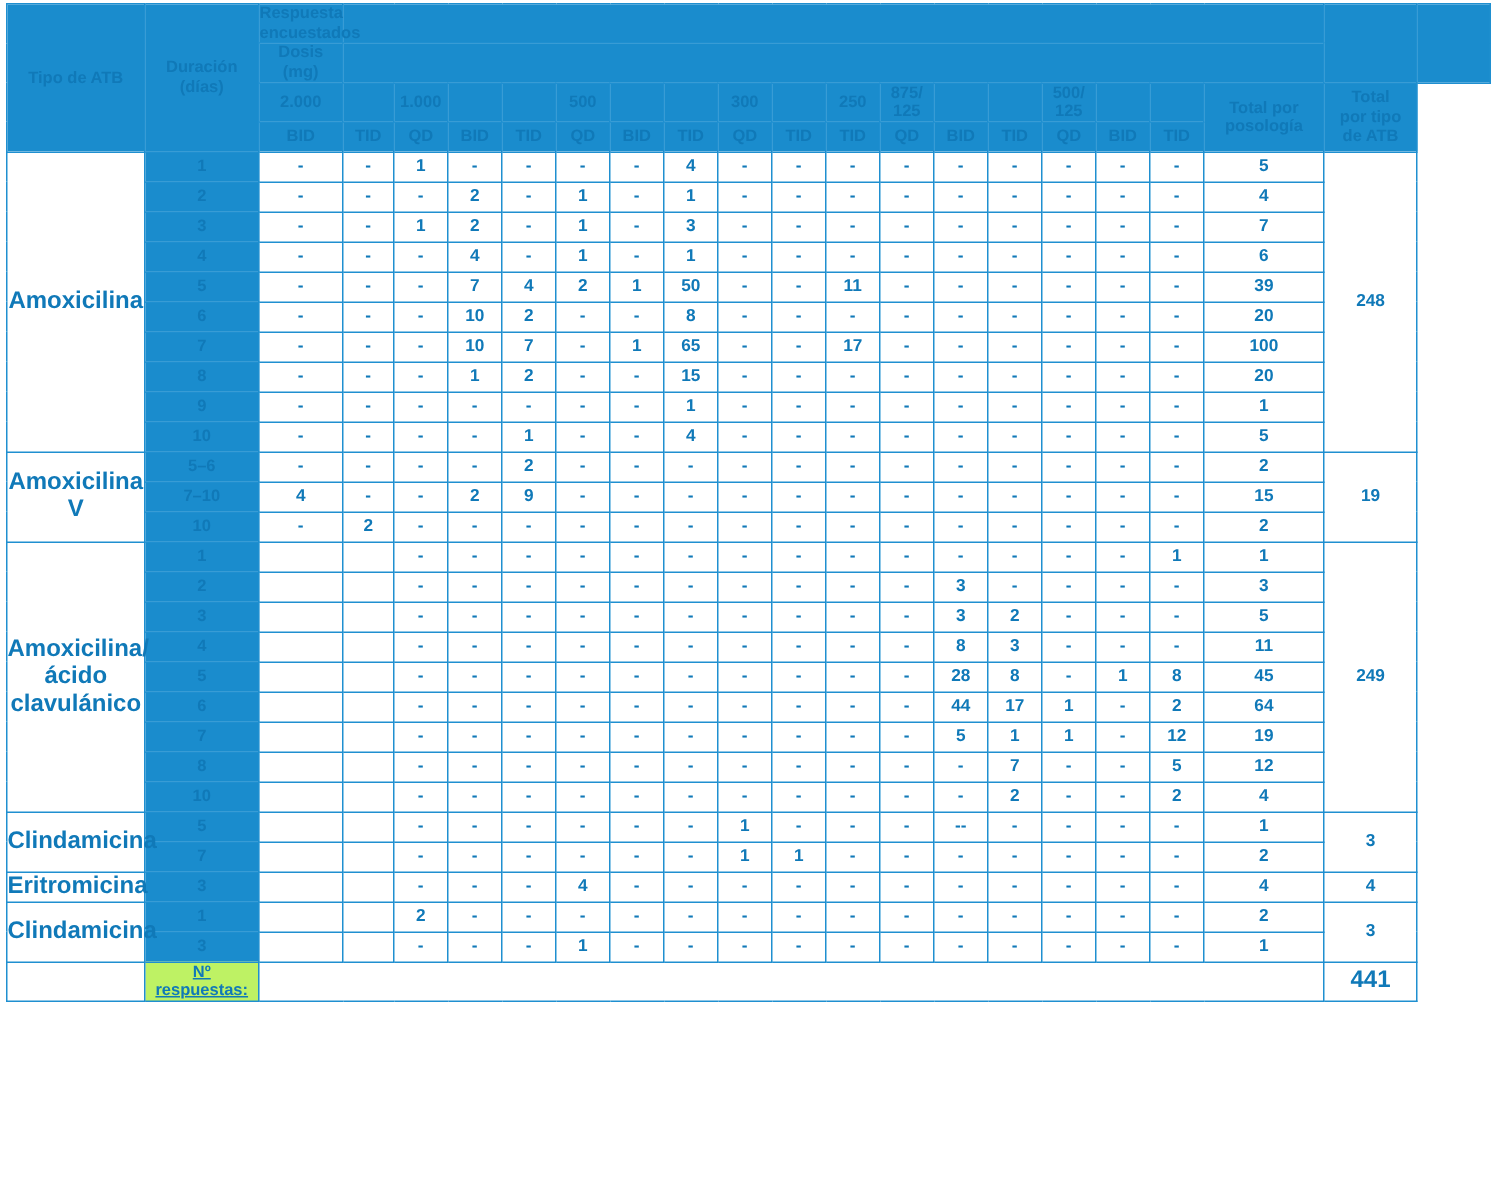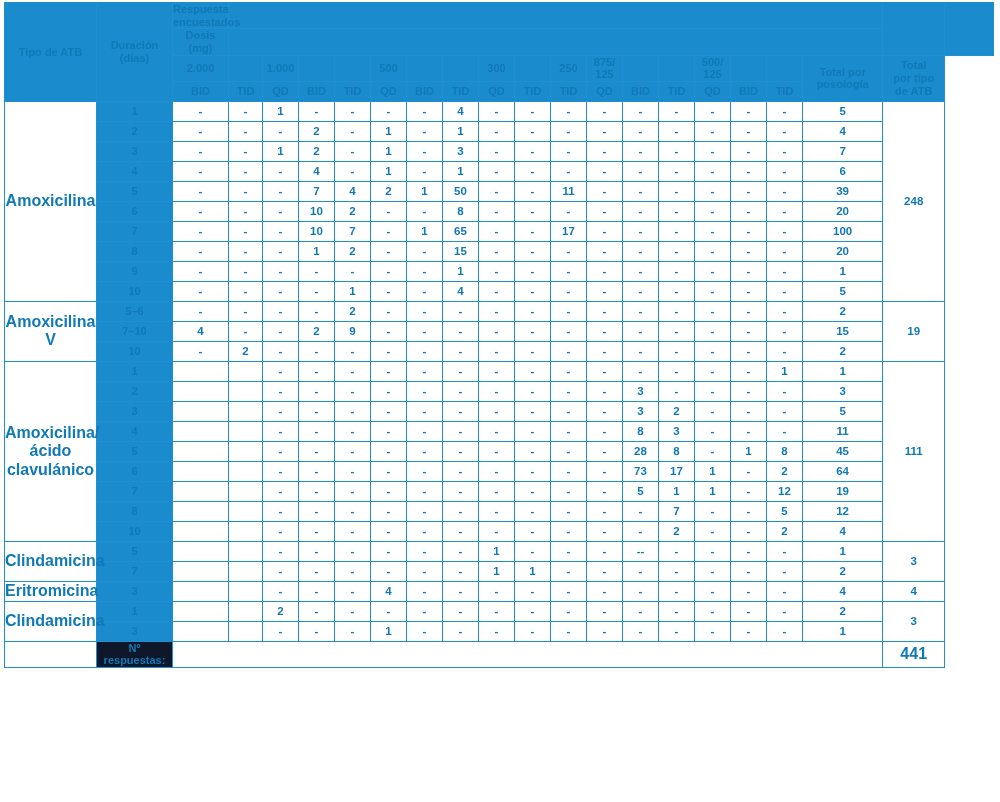--- a/index.html
+++ b/index.html
@@ -70,25 +70,26 @@
     background: #ffffff;
     color: #1079b8;
     font-weight: bold;
     font-size: 11.5px;
   }
   .blank {
     background: #ffffff;
     border: 1px solid #1f8fd0;
   }
   .footer-label {
-    background: #0f172a;
+    background: #bef264;
     color: #ffffff;
     font-weight: bold;
     font-size: 11px;
     border: 1px solid #ffffff;
+    text-decoration: underline;
   }
   .footer-blank {
     background: #ffffff;
     border: 1px solid #1f8fd0;
   }
   .footer-total {
     background: #ffffff;
     color: #1079b8;
     font-weight: bold;
     font-size: 16px;
@@ -487,21 +488,21 @@
           <td class="val">-</td>
           <td class="val">-</td>
           <td class="val">-</td>
           <td class="val">-</td>
           <td class="val">-</td>
           <td class="val">-</td>
           <td class="val">-</td>
           <td class="val">-</td>
           <td class="val">1</td>
           <td class="total">1</td>
-          <td class="total" rowspan="9">111</td>
+          <td class="total" rowspan="9">249</td>
         </tr>
         <tr>
           <td class="dur">2</td>
           <td class="blank"></td>
           <td class="blank"></td>
           <td class="val">-</td>
           <td class="val">-</td>
           <td class="val">-</td>
           <td class="val">-</td>
           <td class="val">-</td>
@@ -587,21 +588,21 @@
           <td class="val">-</td>
           <td class="val">-</td>
           <td class="val">-</td>
           <td class="val">-</td>
           <td class="val">-</td>
           <td class="val">-</td>
           <td class="val">-</td>
           <td class="val">-</td>
           <td class="val">-</td>
           <td class="val">-</td>
-          <td class="val">73</td>
+          <td class="val">44</td>
           <td class="val">17</td>
           <td class="val">1</td>
           <td class="val">-</td>
           <td class="val">2</td>
           <td class="total">64</td>
         </tr>
         <tr>
           <td class="dur">7</td>
           <td class="blank"></td>
           <td class="blank"></td>

